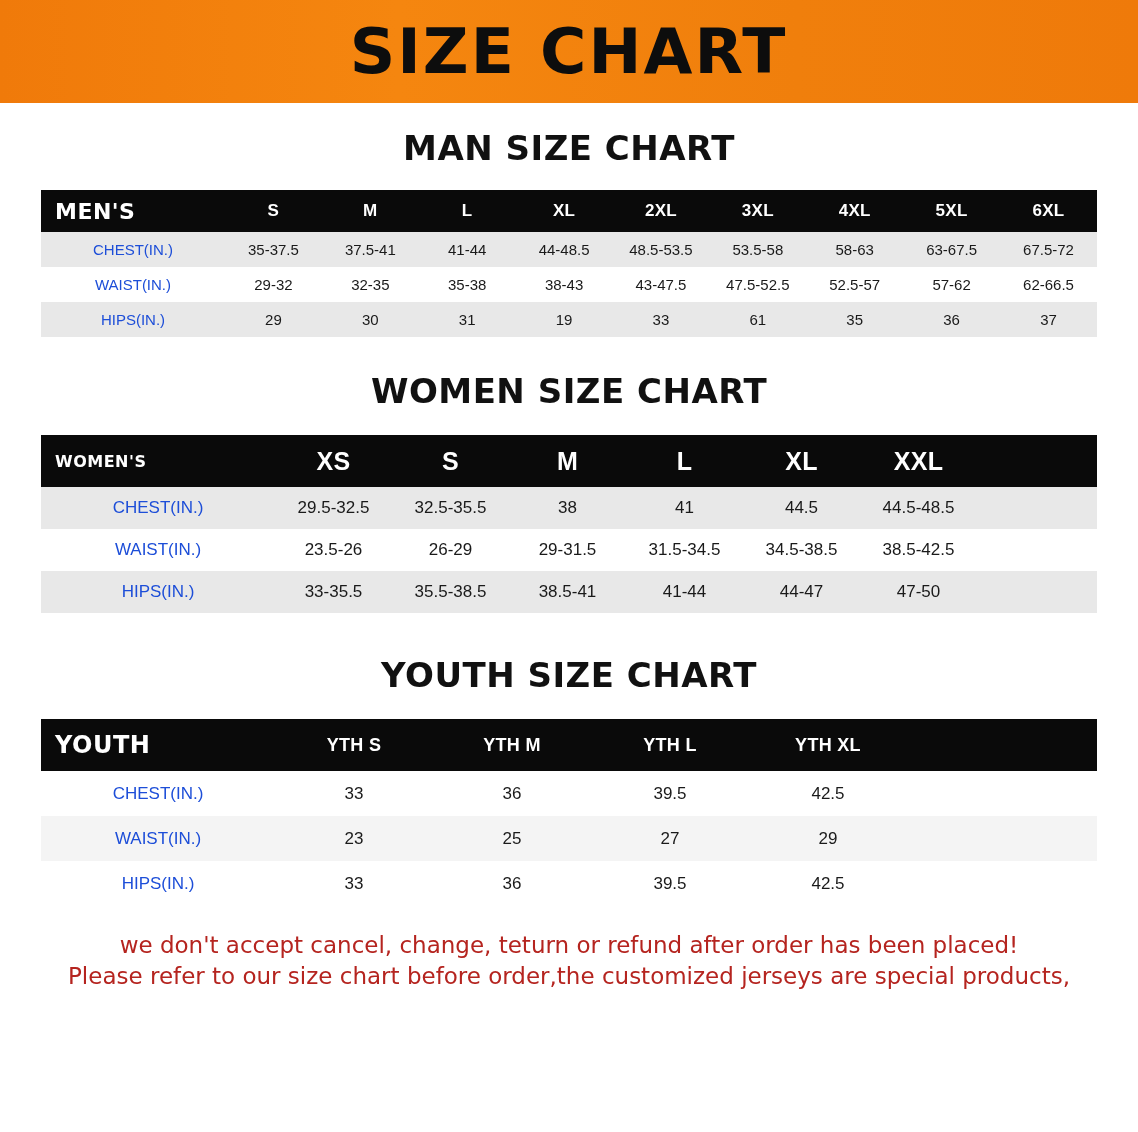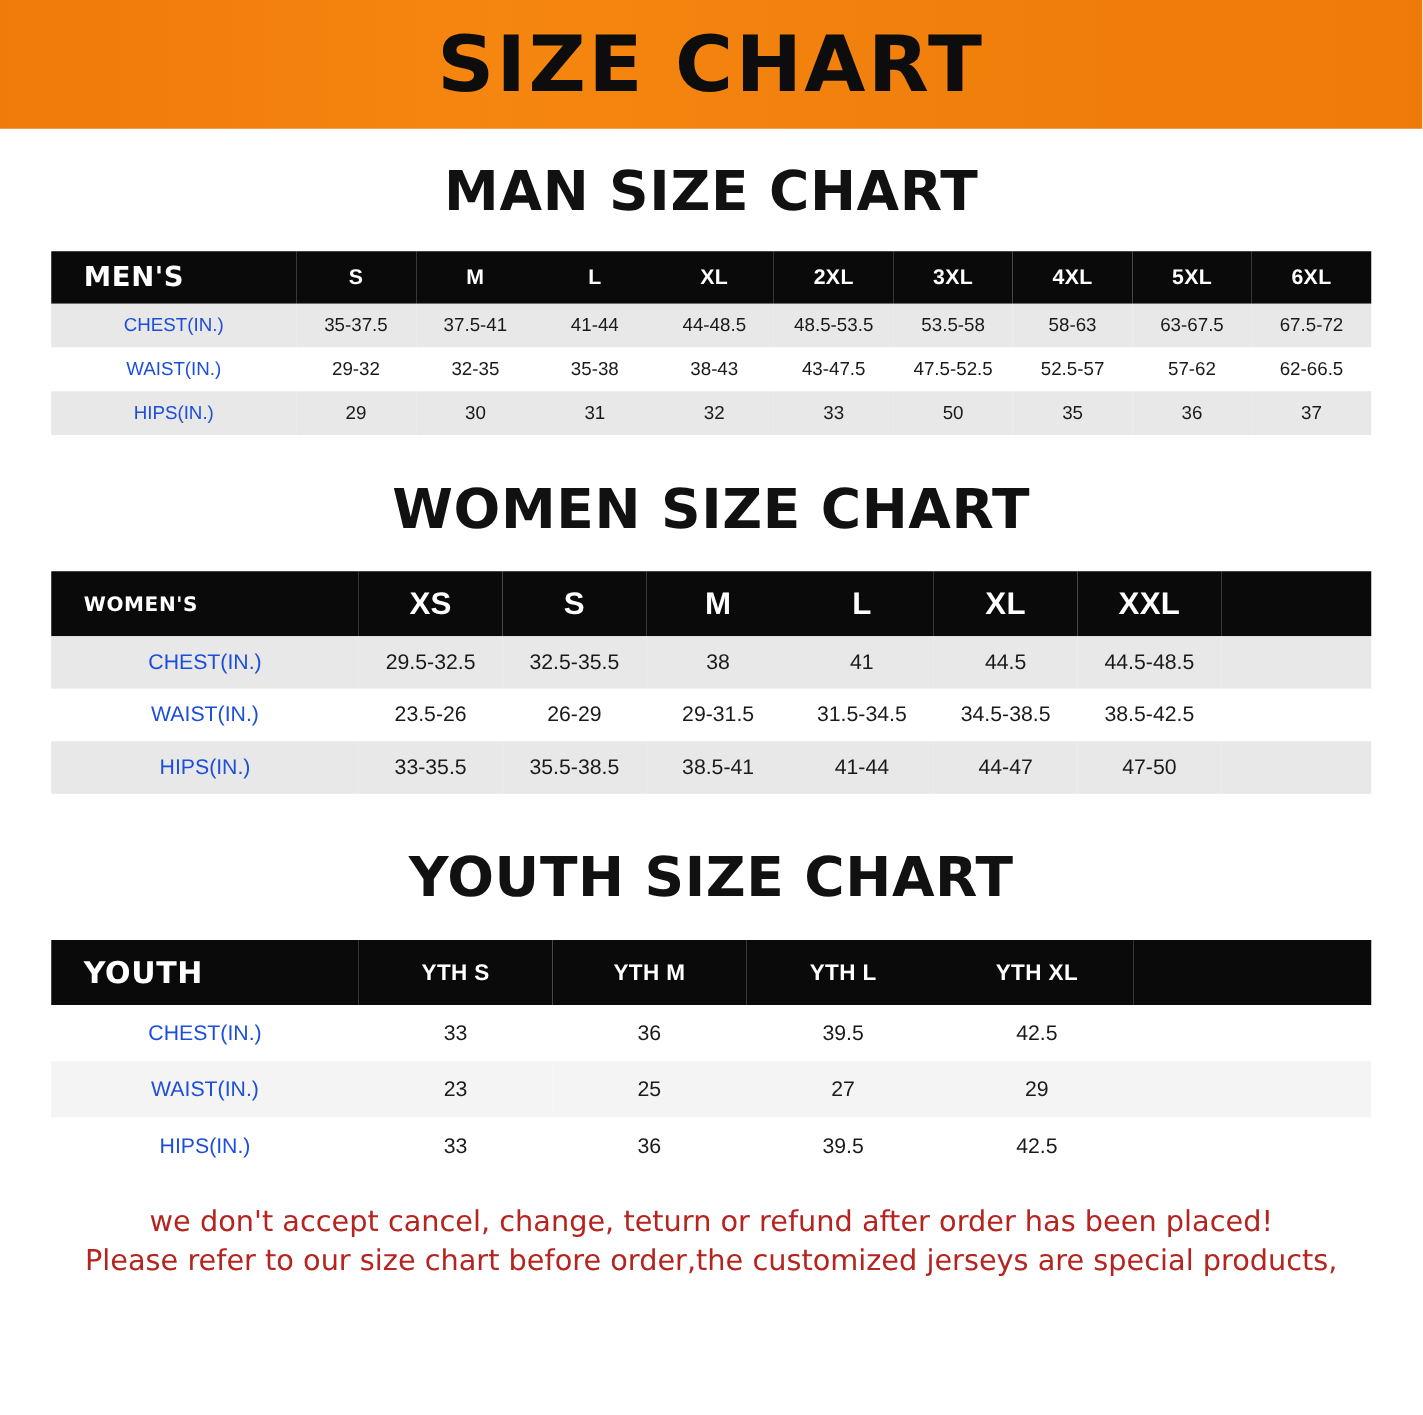--- a/index.html
+++ b/index.html
@@ -32,21 +32,21 @@
     color: #0d0d0d;
     line-height: 1;
     transform: scaleX(1.02);
   }
 
   
   .section-title {
     text-align: center;
     font-family: "DejaVu Sans", sans-serif;
     font-weight: bold;
-    font-size: 44px;
+    font-size: 34px;
     letter-spacing: 0.5px;
     color: #111;
   }
   .t-man    { margin-top: 25px; }
   .t-women  { margin-top: 34px; }
   .t-youth  { margin-top: 42px; }
 
   
   .chart-wrap {
     margin: 0 auto;
@@ -70,21 +70,21 @@
   }
   table.chart thead th {
     color: #ffffff;
     font-size: 19px;
     font-weight: bold;
     height: 42px;
     letter-spacing: 0.3px;
   }
   table.chart thead th.corner {
     text-align: left;
-    padding-left: 26px;
+    padding-left: 14px;
     font-family: "DejaVu Sans", sans-serif;
     font-size: 22px;
     letter-spacing: 0.5px;
   }
   table.chart tbody td {
     height: 34px;
   }
   table.chart tbody td.rowlabel {
     text-align: center;
     font-size: 16px;
@@ -173,23 +173,23 @@
         <td>47.5-52.5</td>
         <td>52.5-57</td>
         <td>57-62</td>
         <td>62-66.5</td>
       </tr>
       <tr class="band-a">
         <td class="rowlabel">HIPS(IN.)</td>
         <td>29</td>
         <td>30</td>
         <td>31</td>
-        <td>32</td>
+        <td>19</td>
         <td>33</td>
-        <td>50</td>
+        <td>61</td>
         <td>35</td>
         <td>36</td>
         <td>37</td>
       </tr>
     </tbody>
   </table>
 </div>
 
 <div class="section-title t-women">WOMEN SIZE CHART</div>
 

